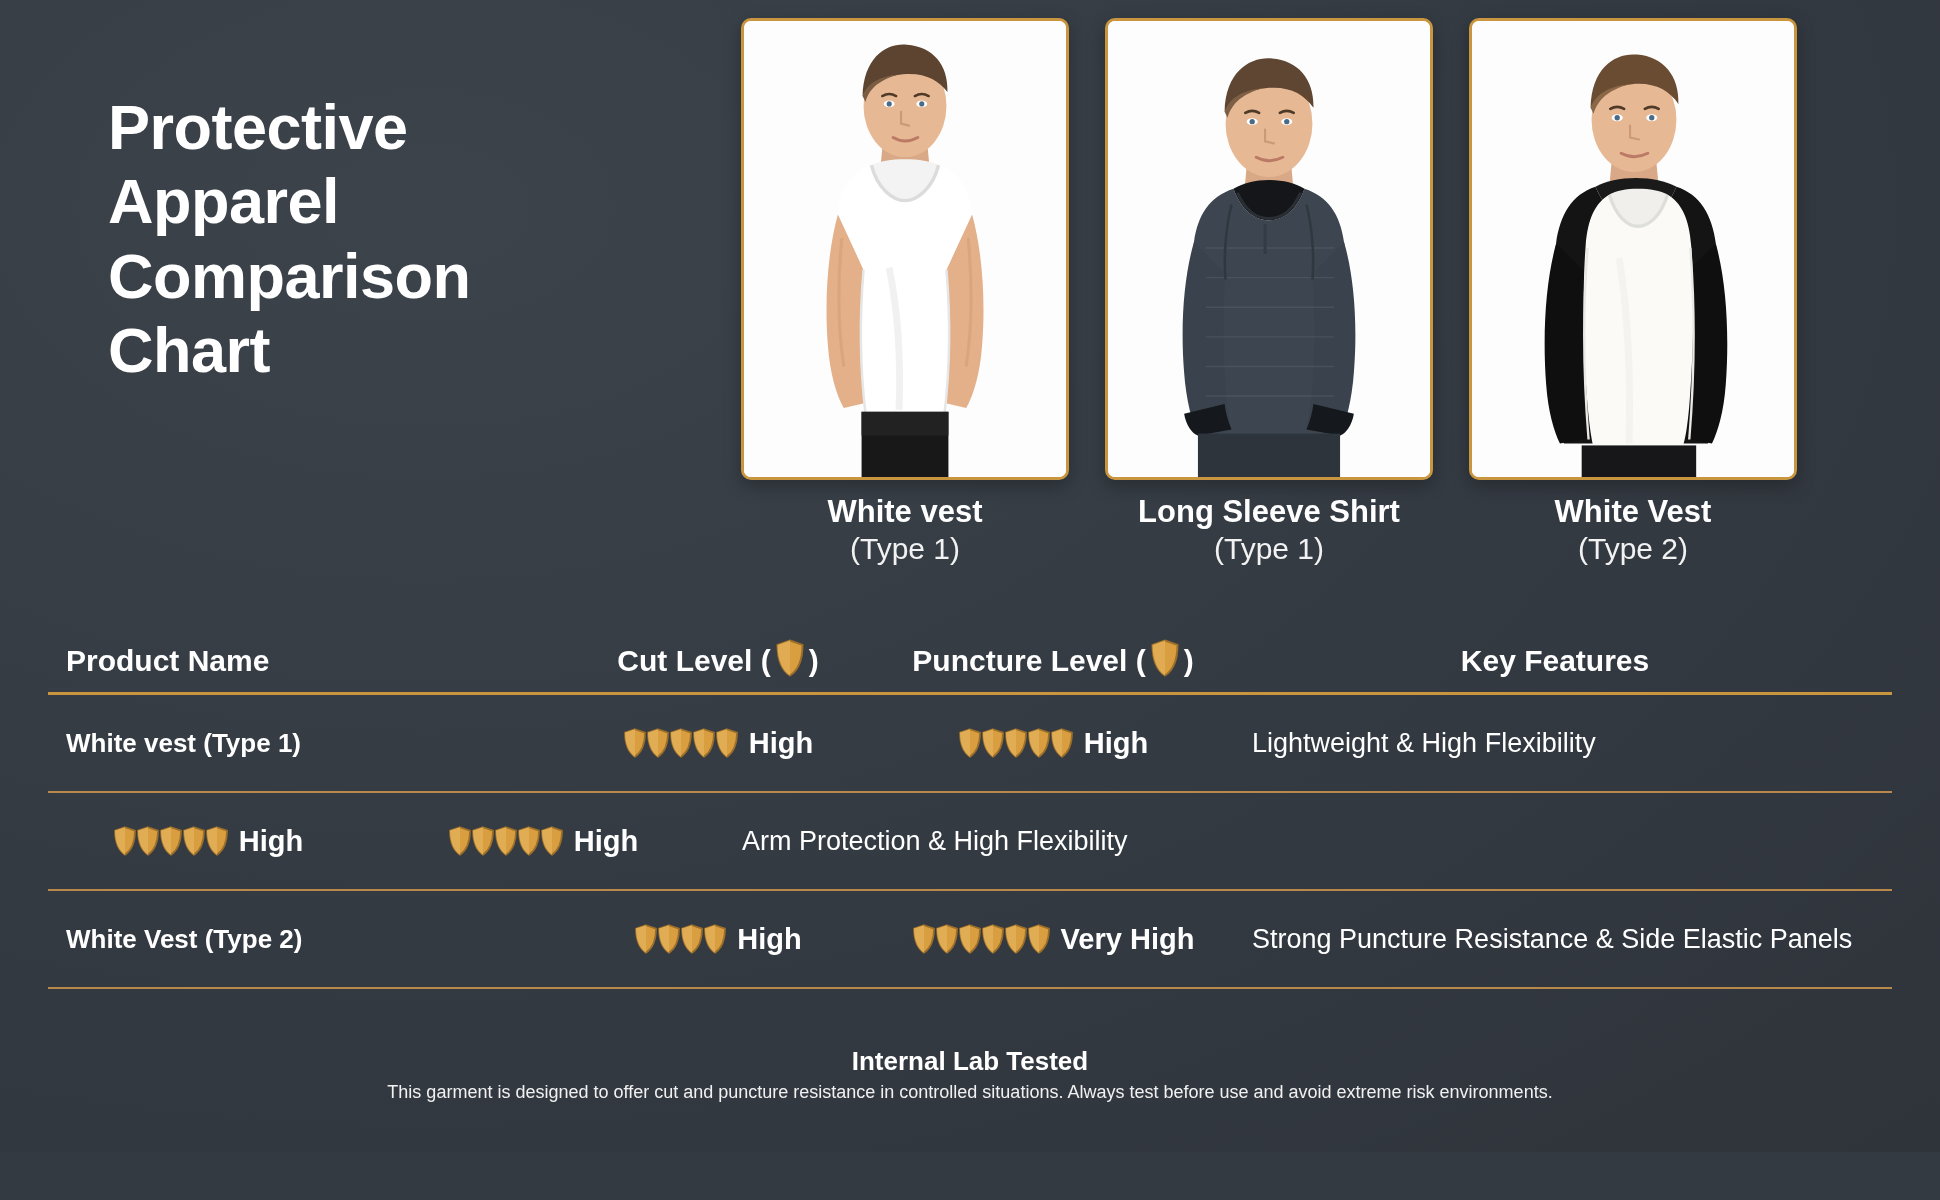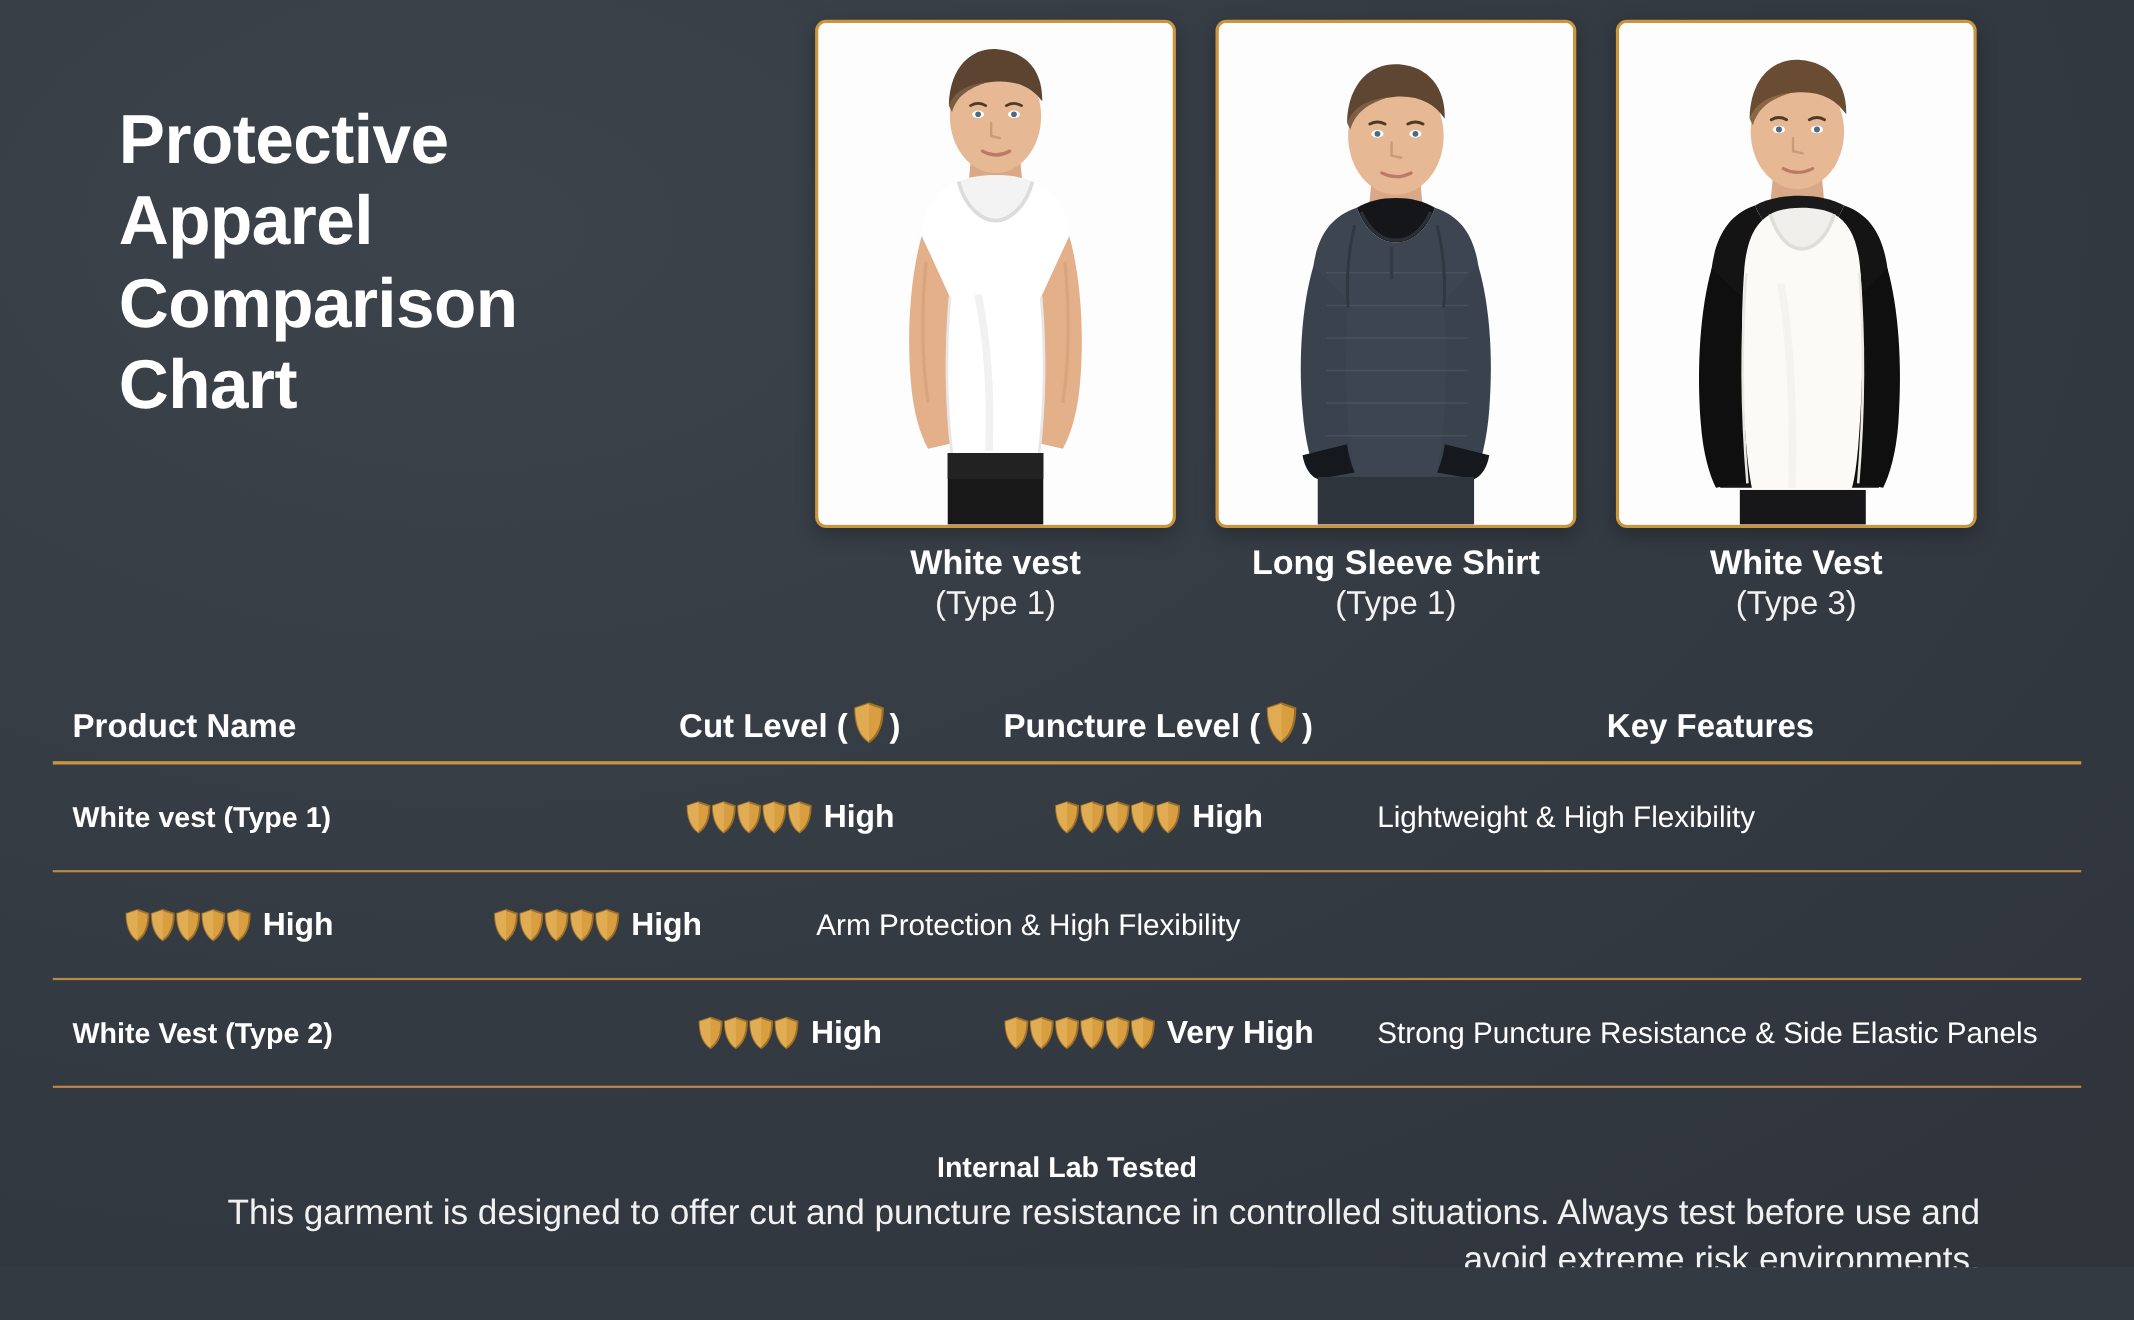--- a/index.html
+++ b/index.html
@@ -178,27 +178,26 @@
     width: 1940px;
     text-align: center;
   }
   .footer .lab {
     font-size: 26px;
     font-weight: 700;
     color: #ffffff;
     margin-bottom: 4px;
   }
   .footer .disc {
-    font-size: 32px;
+    font-size: 18px;
     font-weight: 400;
     color: #f1f1f1;
     line-height: 1.32;
     max-width: 1660px;
     margin: 0 auto;
-    text-align: right;
   }
 </style>
 </head>
 <body>
 
 <div class="poster">
 
   <div class="top">
 
     <h1 class="title">Protective Apparel Comparison Chart</h1>
@@ -320,21 +319,21 @@
             <path d="M140 176 C147 198 158 208 169 208 C180 208 192 198 199 176" stroke="#dededa" stroke-width="3.4" fill="none"></path>
             <path d="M118 230 C114 280 113 350 119 424" stroke="#e9e8e4" stroke-width="2.4" fill="none"></path>
             <path d="M222 230 C226 280 227 350 221 424" stroke="#e9e8e4" stroke-width="2.4" fill="none"></path>
             <path d="M150 240 C158 290 162 352 160 428" stroke="#f2f1ee" stroke-width="7" fill="none" opacity="0.85"></path>
 
             <rect x="112" y="430" width="116" height="32" fill="#17171a"></rect>
           </svg>
         </div>
         <div class="caption">
           <span class="cap-name">White Vest</span>
-          <span class="cap-type">(Type 3)</span>
+          <span class="cap-type">(Type 2)</span>
         </div>
       </div>
 
     </div>
   </div>
 
   <div class="table">
 
     <div class="trow thead">
       <div class="c-name">Product Name</div>

